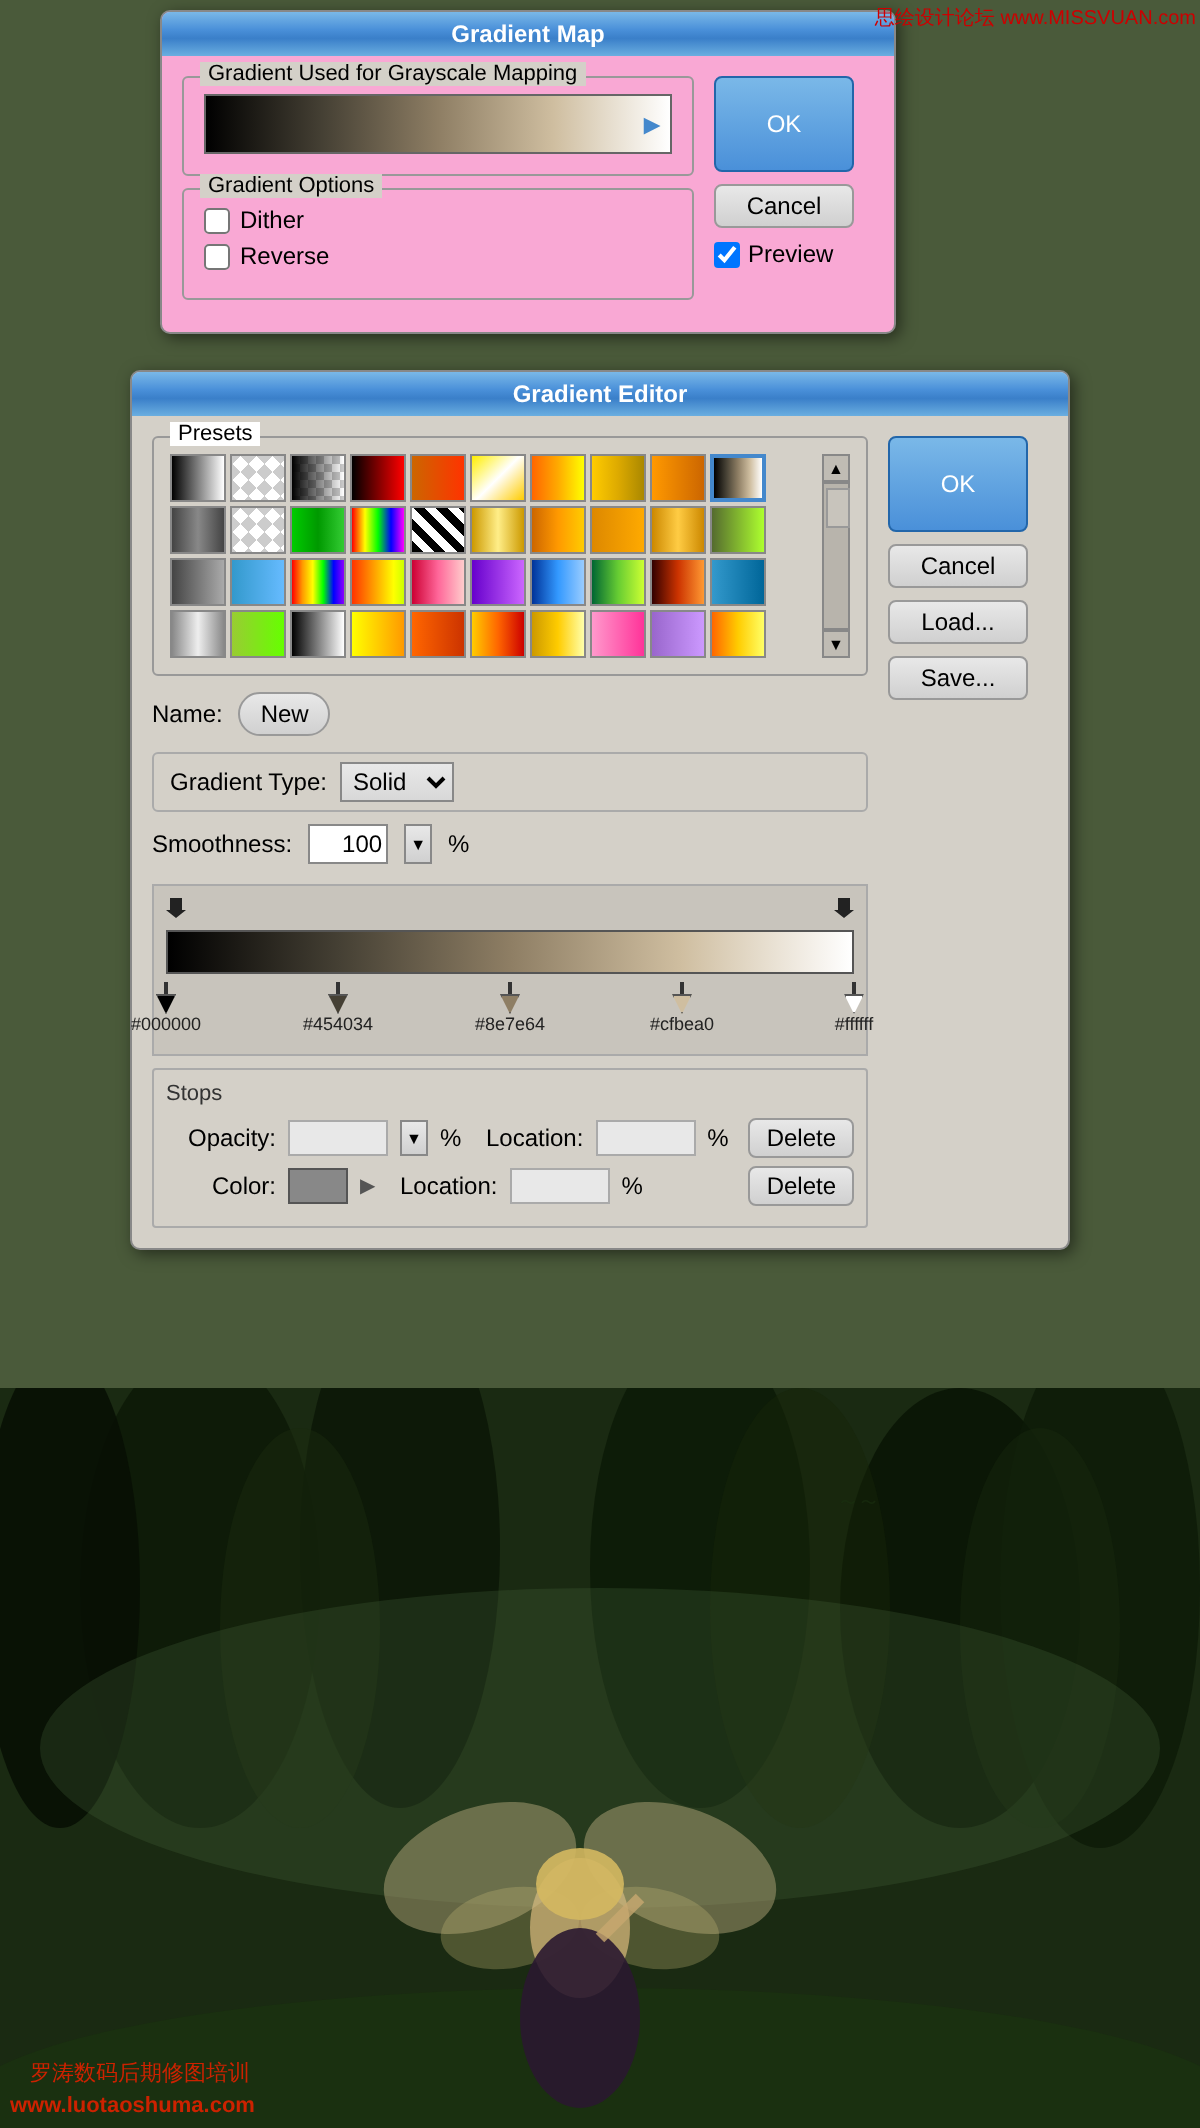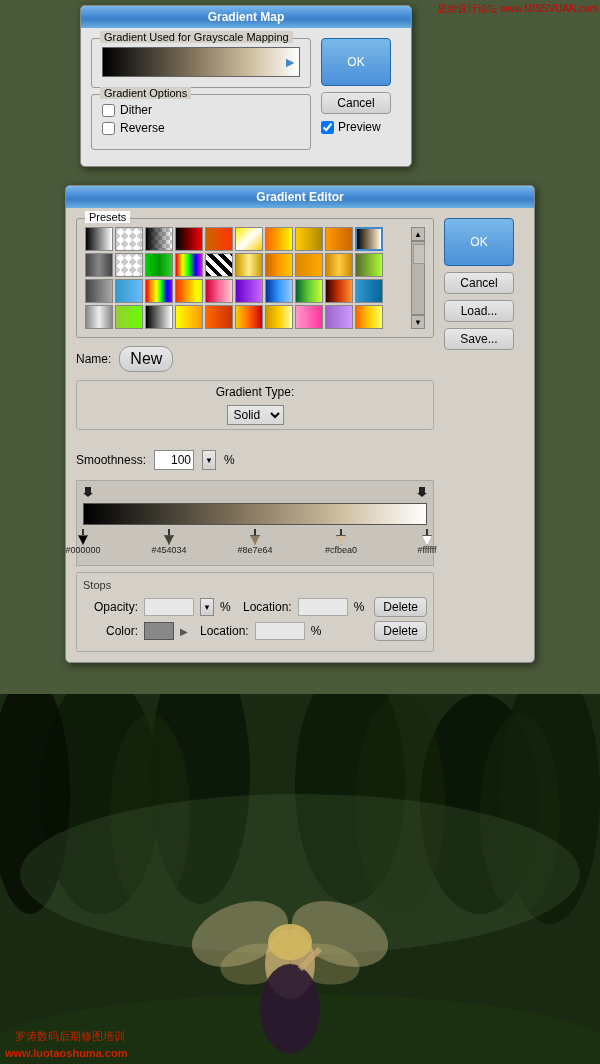--- a/index.html
+++ b/index.html
@@ -22,22 +22,22 @@
       font-size: 10px;
       z-index: 100;
       pointer-events: none;
     }
 
     
     .dialog-gradient-map {
       position: absolute;
       top: 5px;
       left: 80px;
-      width: 332px;
-      background: #e5e5e5;
+      width: 368px;
+      background: #f9a8d4;
       border: 1px solid #888;
       border-radius: 5px;
       box-shadow: 2px 2px 8px rgba(0,0,0,0.5);
     }
     .dialog-title {
       background: linear-gradient(to bottom, #7ab8e8 0%, #4a90d9 40%, #3a7fc9 60%, #6aaee0 100%);
       color: white;
       text-align: center;
       padding: 4px 0;
       font-size: 12px;
@@ -247,21 +247,21 @@
       background: white;
       padding: 0 4px;
       font-size: 12px;
     }
     .btn-new {
       background: linear-gradient(to bottom, #e8e8e8, #d0d0d0);
       border: 1px solid #999;
       border-radius: 11px;
       padding: 3px 10px;
       cursor: pointer;
-      font-size: 16px;
+      font-size: 12px;
     }
     .type-label {
       font-size: 12px;
     }
     .type-select {
       height: 20px;
       border: 1px solid #888;
       background: linear-gradient(to bottom, #e8e8e8, #d8d8d8);
       font-size: 12px;
       padding: 0 2px;
@@ -456,22 +456,21 @@
     .preset-trans2 { background: linear-gradient(135deg, #ccc 25%, transparent 25%) 0 0, linear-gradient(225deg, #ccc 25%, transparent 25%) 0 0, linear-gradient(315deg, #ccc 25%, transparent 25%) 0 0, linear-gradient(45deg, #ccc 25%, #fff 25%) 0 0; background-size: 8px 8px; background-color: #fff; }
     .preset-selected { background: linear-gradient(to right, #000000, #454034, #8e7e64, #cfbea0, #ffffff); }
 
     .type-row-box {
       border: 1px solid #aaa;
       border-radius: 3px;
       padding: 4px 8px;
       display: flex;
       align-items: center;
       gap: 6px;
-      margin-bottom: 20px;
-      flex-direction: column;
+      margin-bottom: 6px;
     }
   </style>
 </head>
 <body>
 
 <div class="bg-photo">
   <div class="bg-gradient">
 
     <svg width="600" height="370" xmlns="http://www.w3.org/2000/svg" style="position:absolute;top:0;left:0;">
 

